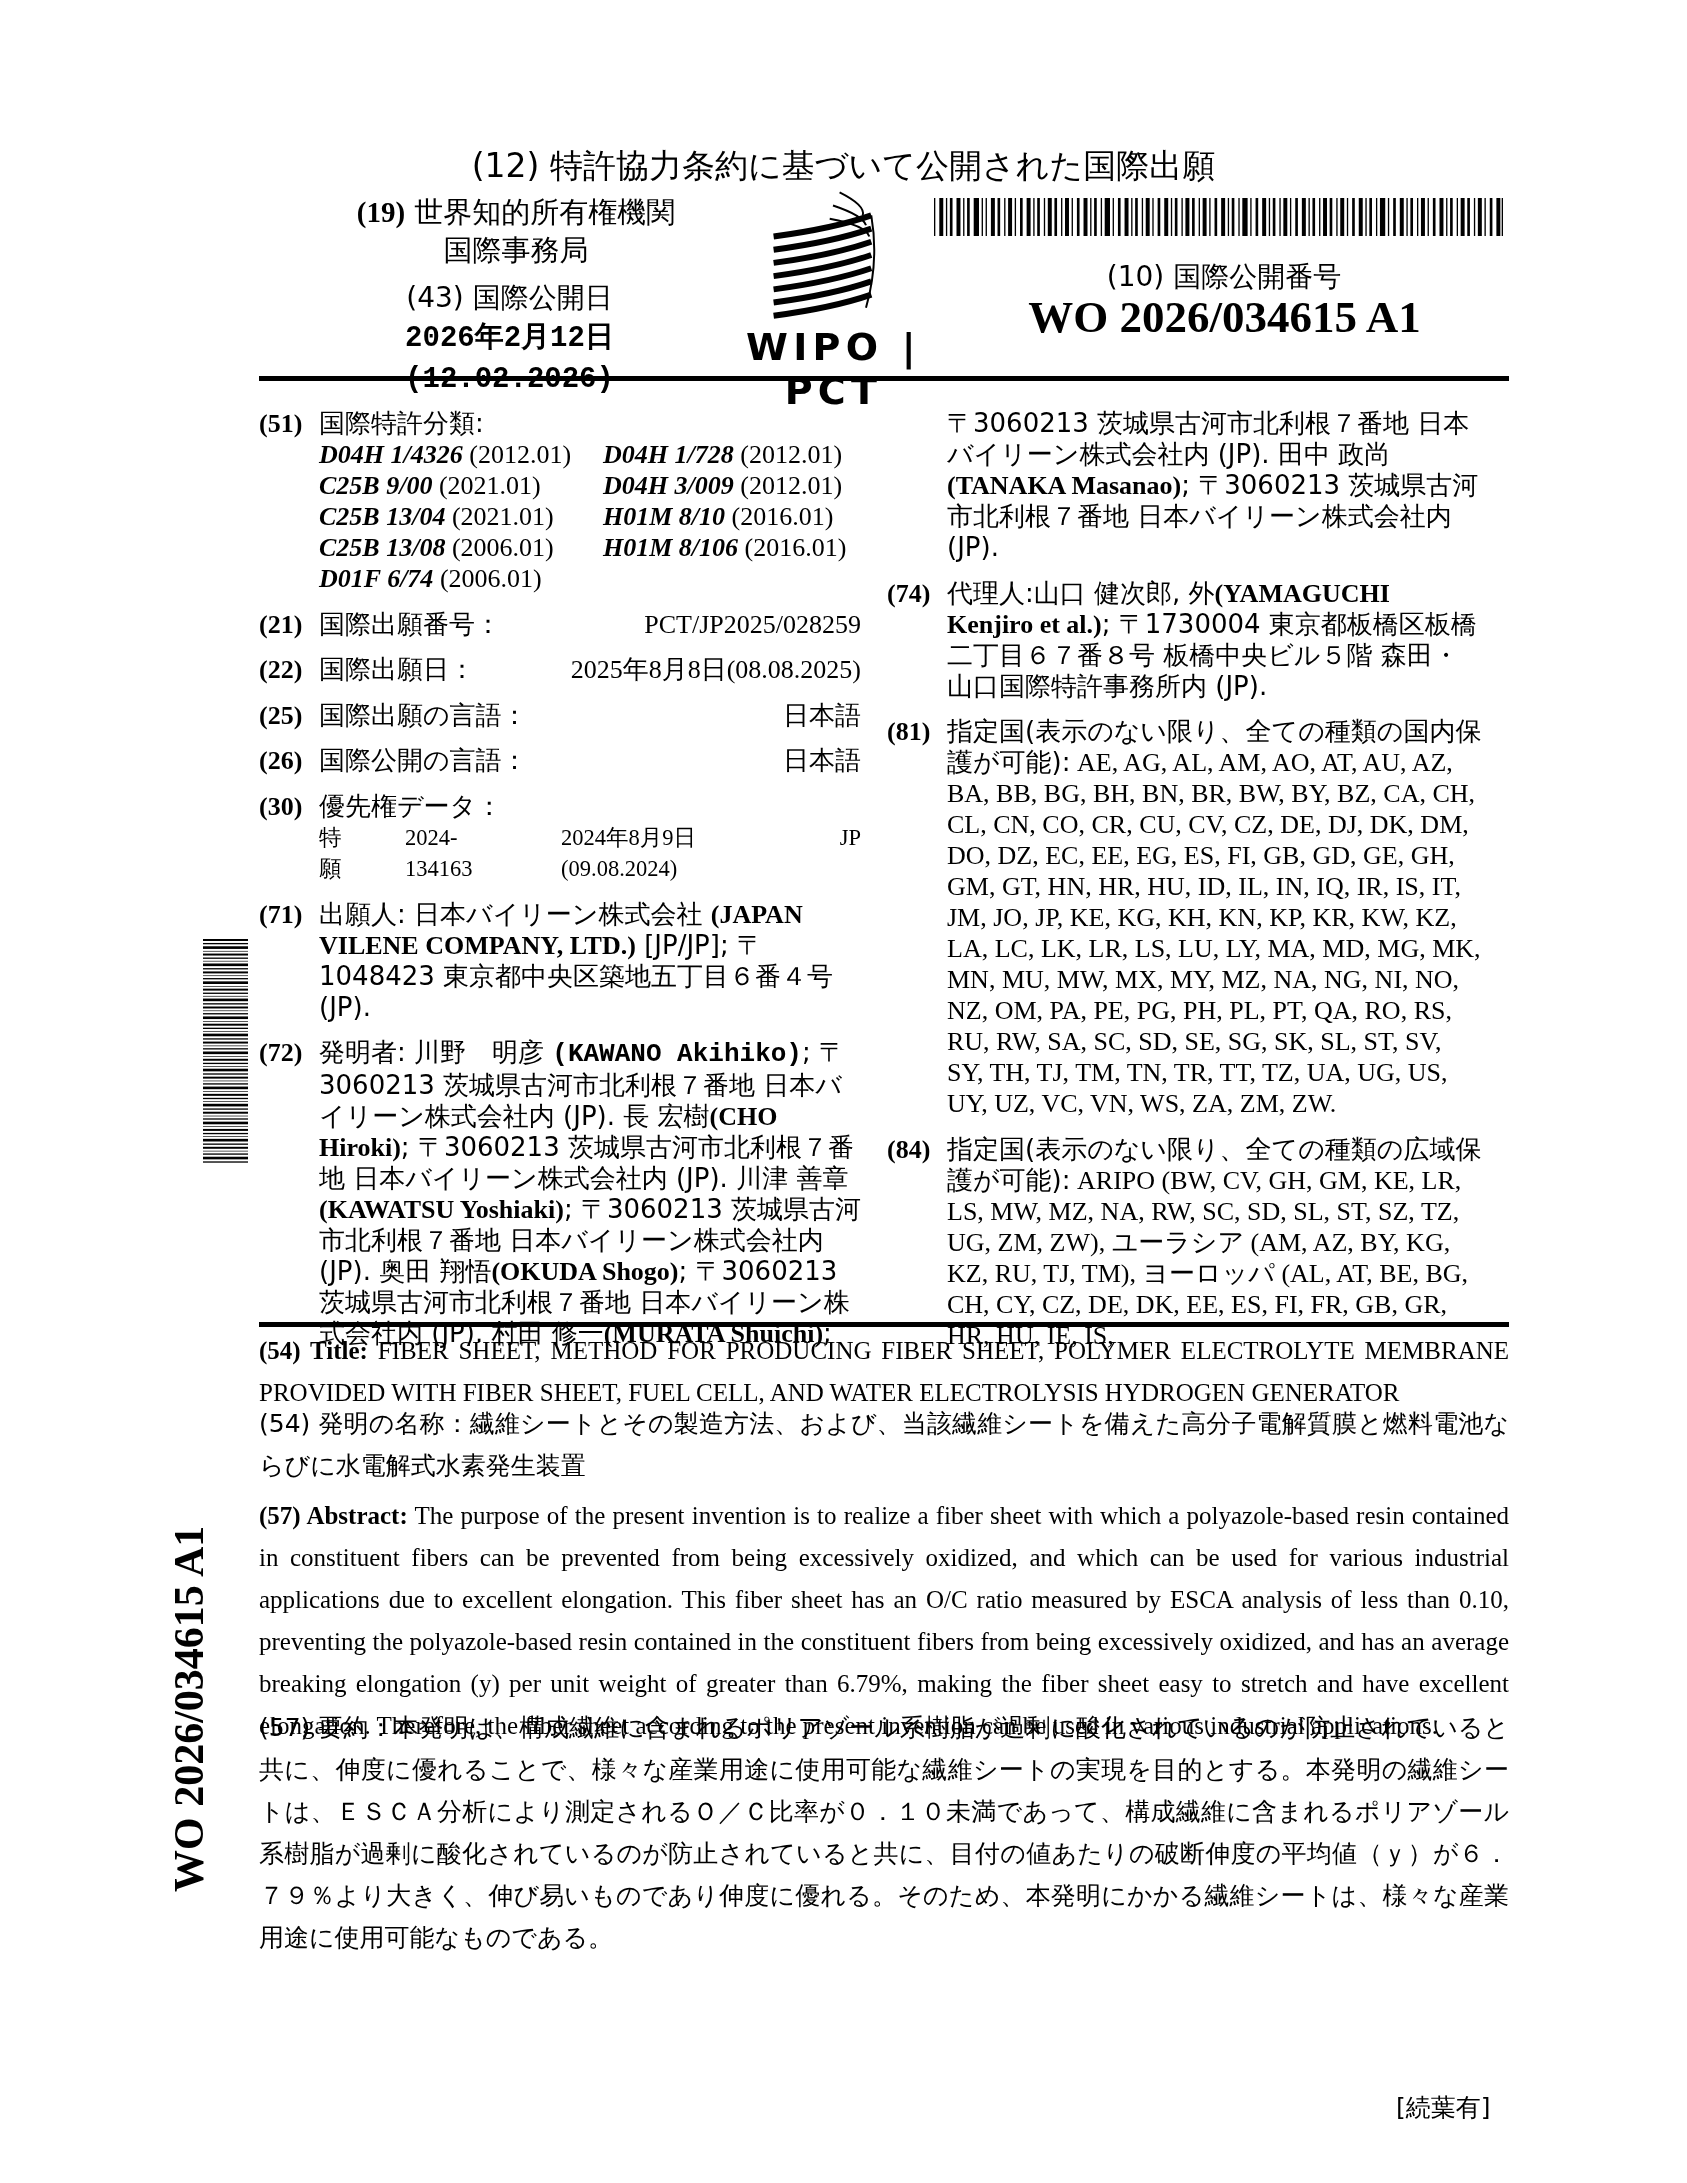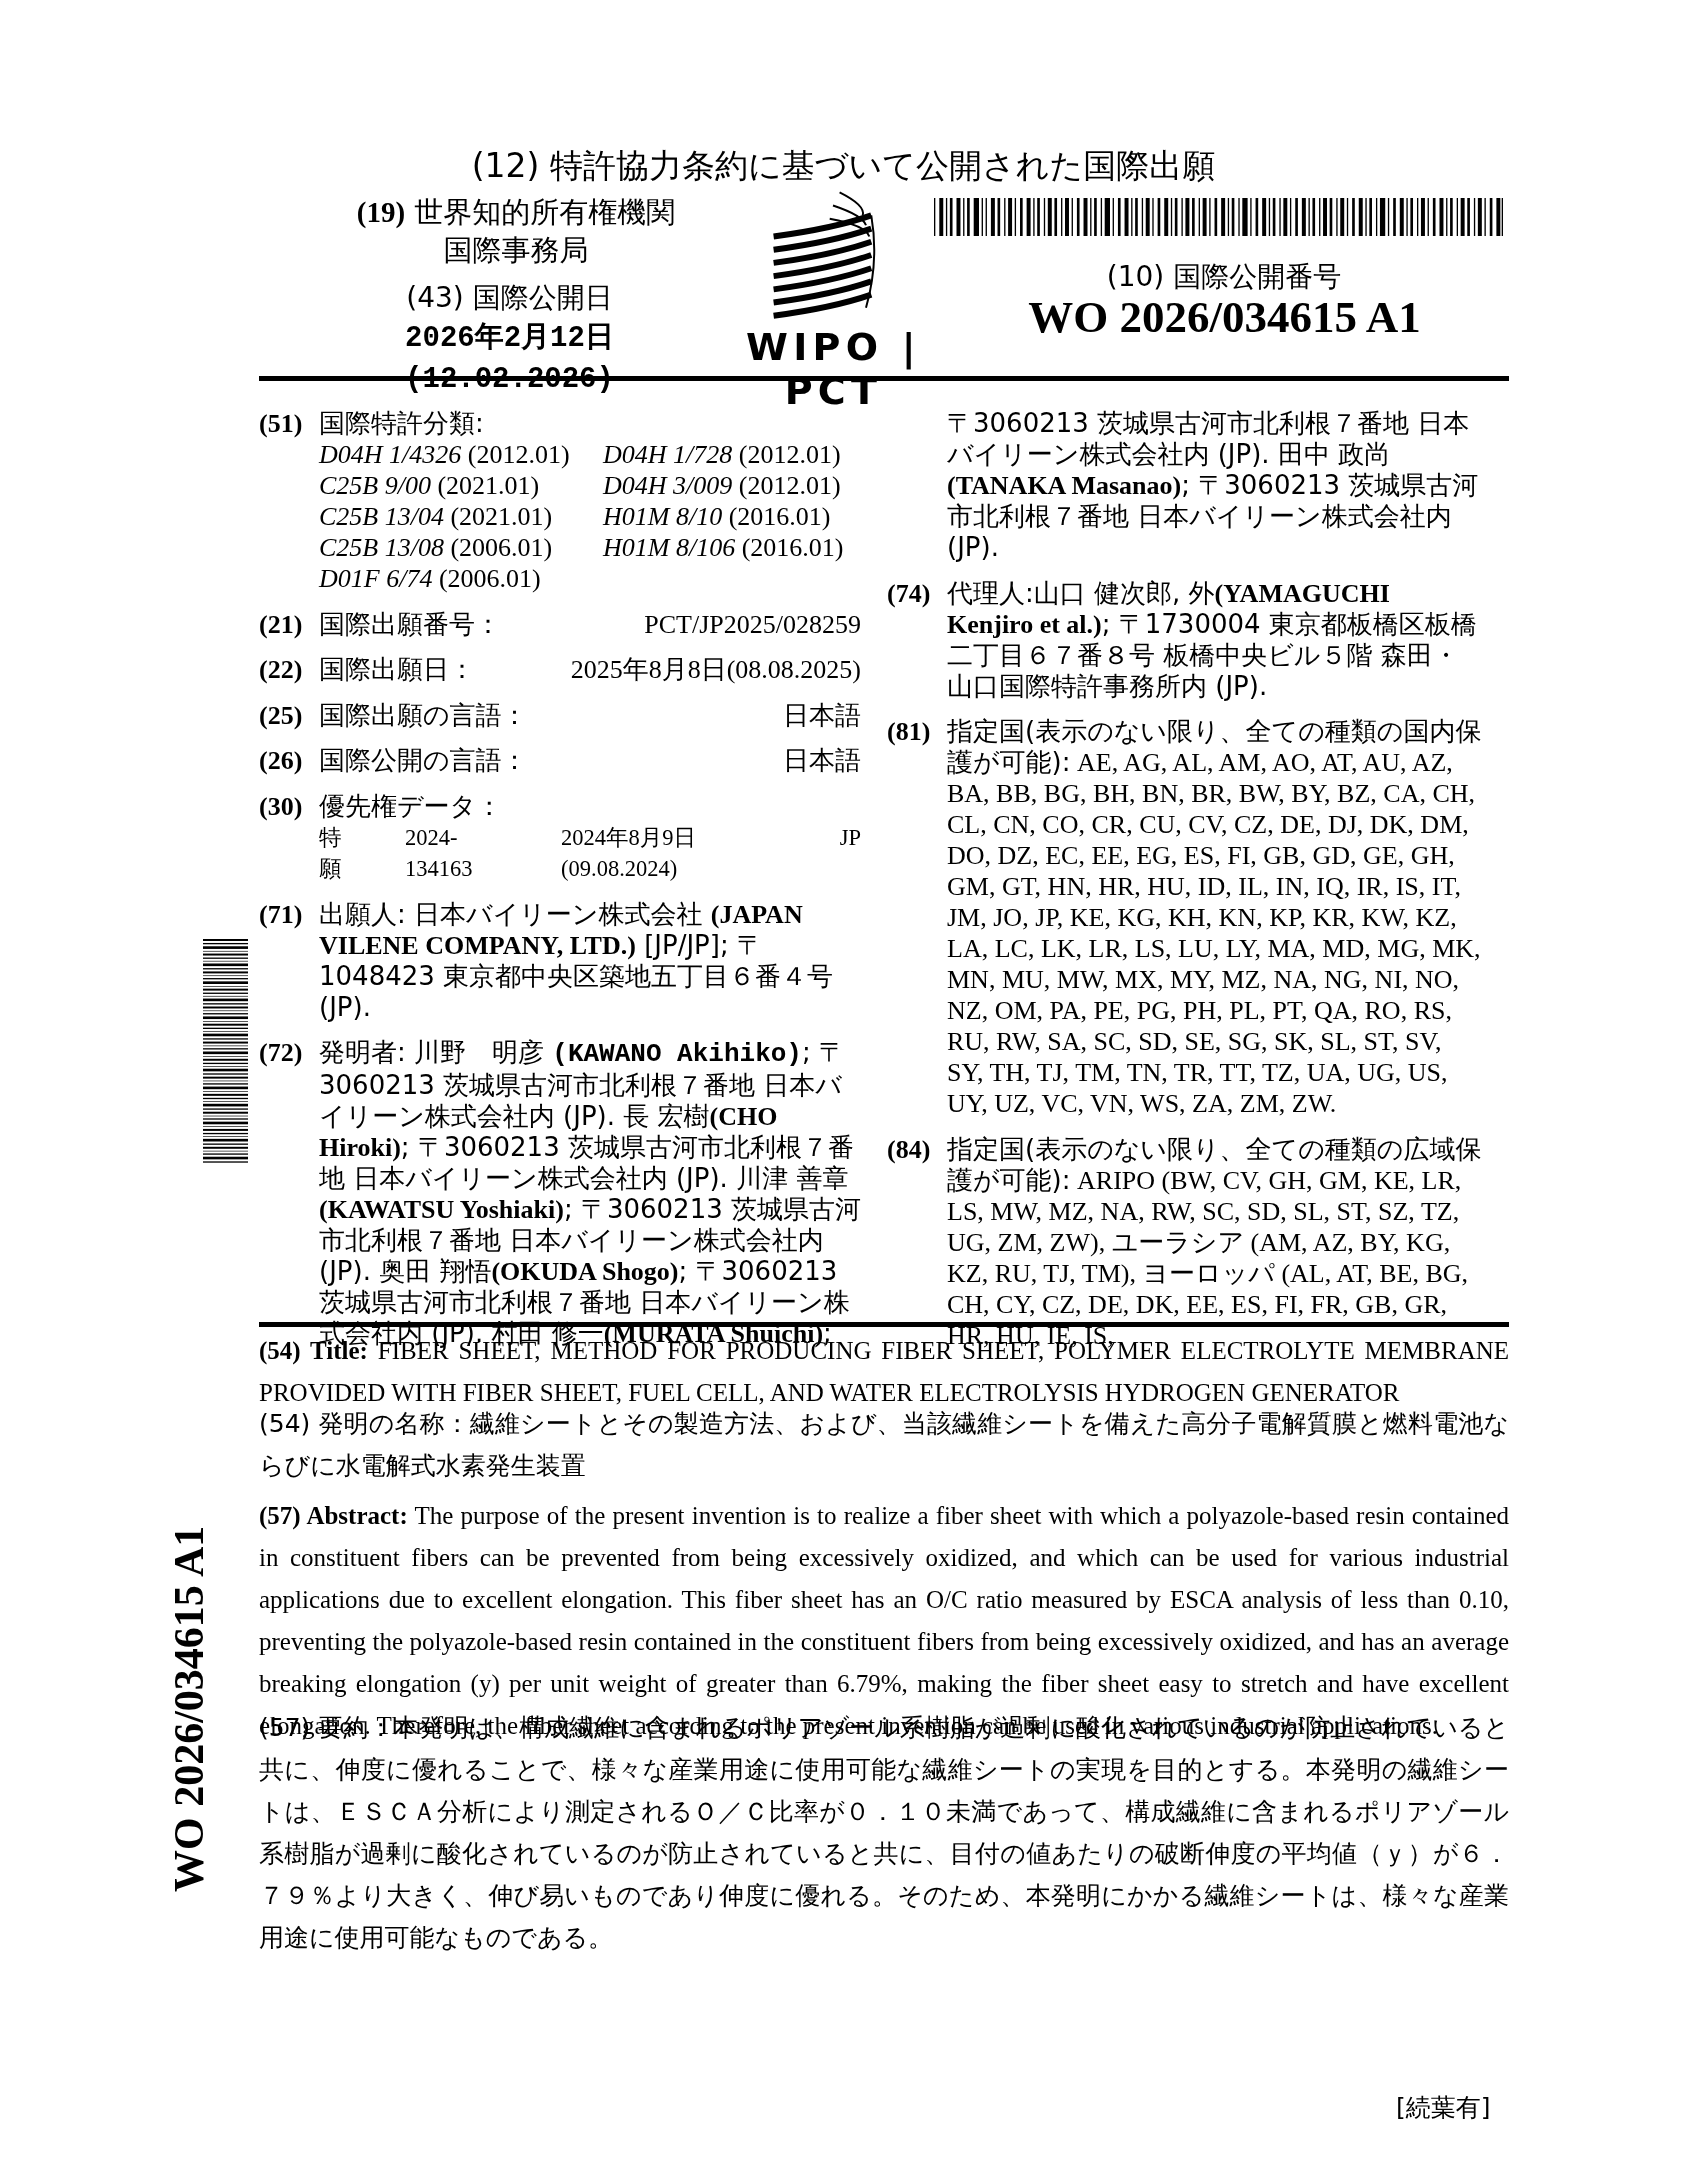--- a/index.html
+++ b/index.html
@@ -25,21 +25,21 @@
   .rule { position: absolute; left: 259px; width: 1250px; height: 5.3px; background: #000; }
 
   
   .col { position: absolute; font-size: 26px; line-height: 31px; margin-top: 24px; }
   #left-col { left: 259px; top: 384px; width: 602px; }
   #right-col { left: 887px; top: 384px; width: 595px; }
   .field { position: relative; padding-left: 60px; margin-bottom: 14.6px; }
   .field .num { position: absolute; left: 0; top: 0; font-weight: bold; }
   .row2 { display: flex; justify-content: space-between; align-items: flex-end; }
   .ipc { display: grid; grid-template-columns: 284px 284px; }
-  .ipc span.code { font-weight: normal; font-style: italic; }
+  .ipc span.code { font-weight: bold; font-style: italic; }
   .pri { display: flex; gap: 44px; }
 
   
   #side-barcode { left: 203px; top: 939px; width: 45px; height: 225px; }
   #side-pubno { left: 165px; top: 1892px; width: 728px; transform-origin: 0 0; transform: rotate(-90deg);
                 font-size: 42px; font-weight: bold; white-space: nowrap; }
 
   
   .block { position: absolute; left: 259px; width: 1250px; font-size: 25px; line-height: 42px; text-align: justify; }
   #title-en { top: 1330px; }

